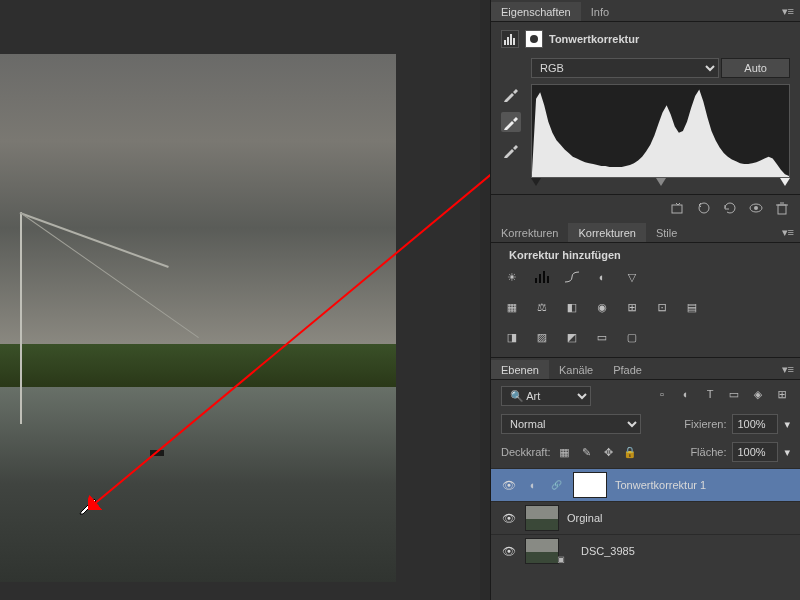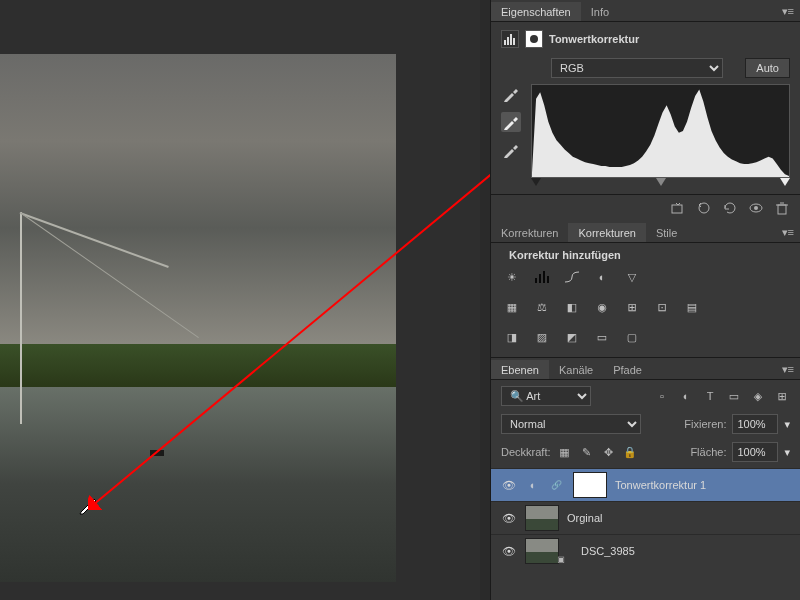--- a/index.html
+++ b/index.html
@@ -20,37 +20,37 @@
 .eyedrop-cursor{position:absolute;left:78px;top:495px;width:20px;height:20px;}
 .arrow-line{position:absolute;left:88px;top:150px;width:440px;height:360px;pointer-events:none}
 .panels{position:absolute;right:0;top:0;width:310px;height:600px;background:var(--bg1);border-left:1px solid var(--bord)}
 .tabrow{display:flex;background:var(--bg1);border-bottom:1px solid var(--bord);height:22px;align-items:flex-end}
 .tab{padding:4px 10px 3px;cursor:pointer;color:var(--fg2);background:var(--bg1)}
 .tab.active{background:var(--bg2);color:var(--fg);font-weight:normal}
 .flyout{margin-left:auto;padding:3px 6px;color:var(--fg2);cursor:pointer}
 .section{padding:8px 10px 10px}
 .adj-header{display:flex;align-items:center;gap:6px;margin-bottom:10px}
 .icon-sq{width:18px;height:18px;background:#303030;border:1px solid #555;display:flex;align-items:center;justify-content:center}
-.row{display:flex;align-items:flex-end;gap:22px;margin:4px 0}
+.row{display:flex;align-items:flex-end;gap:2px;margin:4px 0}
 select,input.txt{background:#303030;border:1px solid #555;color:var(--fg);height:20px;font-size:11px;padding:1px 4px}
-.btn{background:#4a4a4a;border:1px solid #222;padding:2px 10px;height:20px;cursor:pointer}
+.btn{background:#4a4a4a;border:1px solid #222;padding:2px 22px;height:20px;cursor:pointer}
 .histogram{position:relative;height:100px;margin-top:6px}
 .hist-box{position:absolute;left:30px;top:0;right:0;height:94px;background:#202020;border:1px solid #555;overflow:hidden}
 .hist-svg{position:absolute;bottom:0;left:0;width:100%;height:100%}
 .eyedroppers{position:absolute;left:0;top:0;display:flex;flex-direction:column;gap:8px}
 .ed{width:20px;height:20px;cursor:pointer;display:flex;align-items:center;justify-content:center}
 .sliders-row{position:absolute;left:30px;right:0;bottom:-4px;height:10px;display:flex;justify-content:space-between}
 .tri{width:0;height:0;border-left:5px solid transparent;border-right:5px solid transparent;border-top:8px solid #888}
 .footer-icons{display:flex;justify-content:flex-end;gap:10px;padding:6px 10px;border-top:1px solid var(--bord)}
 .ficon{width:16px;height:14px;cursor:pointer;opacity:.8}
 .subhead{padding:6px 18px 2px;font-weight:bold}
 .icon-grid{display:flex;flex-wrap:wrap;gap:8px;padding:4px 10px 10px}
 .adj-icon{width:22px;height:20px;cursor:pointer;display:flex;align-items:center;justify-content:center;opacity:.85}
 .layers-sec{border-top:1px solid var(--bord)}
-.layers-top{padding:6px 10px;display:flex;align-items:center;gap:8px}
+.layers-top{padding:6px 10px;display:flex;align-items:flex-start;gap:8px}
 .layers-top2{padding:2px 10px 6px;display:flex;align-items:center;gap:6px}
 .lbl{color:var(--fg2)}
 .layer{display:flex;align-items:center;gap:8px;padding:3px 10px;border-top:1px solid #2a2a2a;cursor:pointer}
 .layer.sel{background:var(--accent)}
 .eye{width:16px;text-align:center;cursor:pointer}
 .thumb{width:34px;height:26px;background:#777;border:1px solid #222;position:relative;flex-shrink:0}
 .thumb.mask{background:#fff}
 .thumb .mini-sky{position:absolute;top:0;left:0;right:0;height:55%;background:#888a84}
 .thumb .mini-land{position:absolute;top:55%;left:0;right:0;bottom:0;background:#3a4838}
 .small-icons{display:flex;gap:8px;margin-left:auto}

